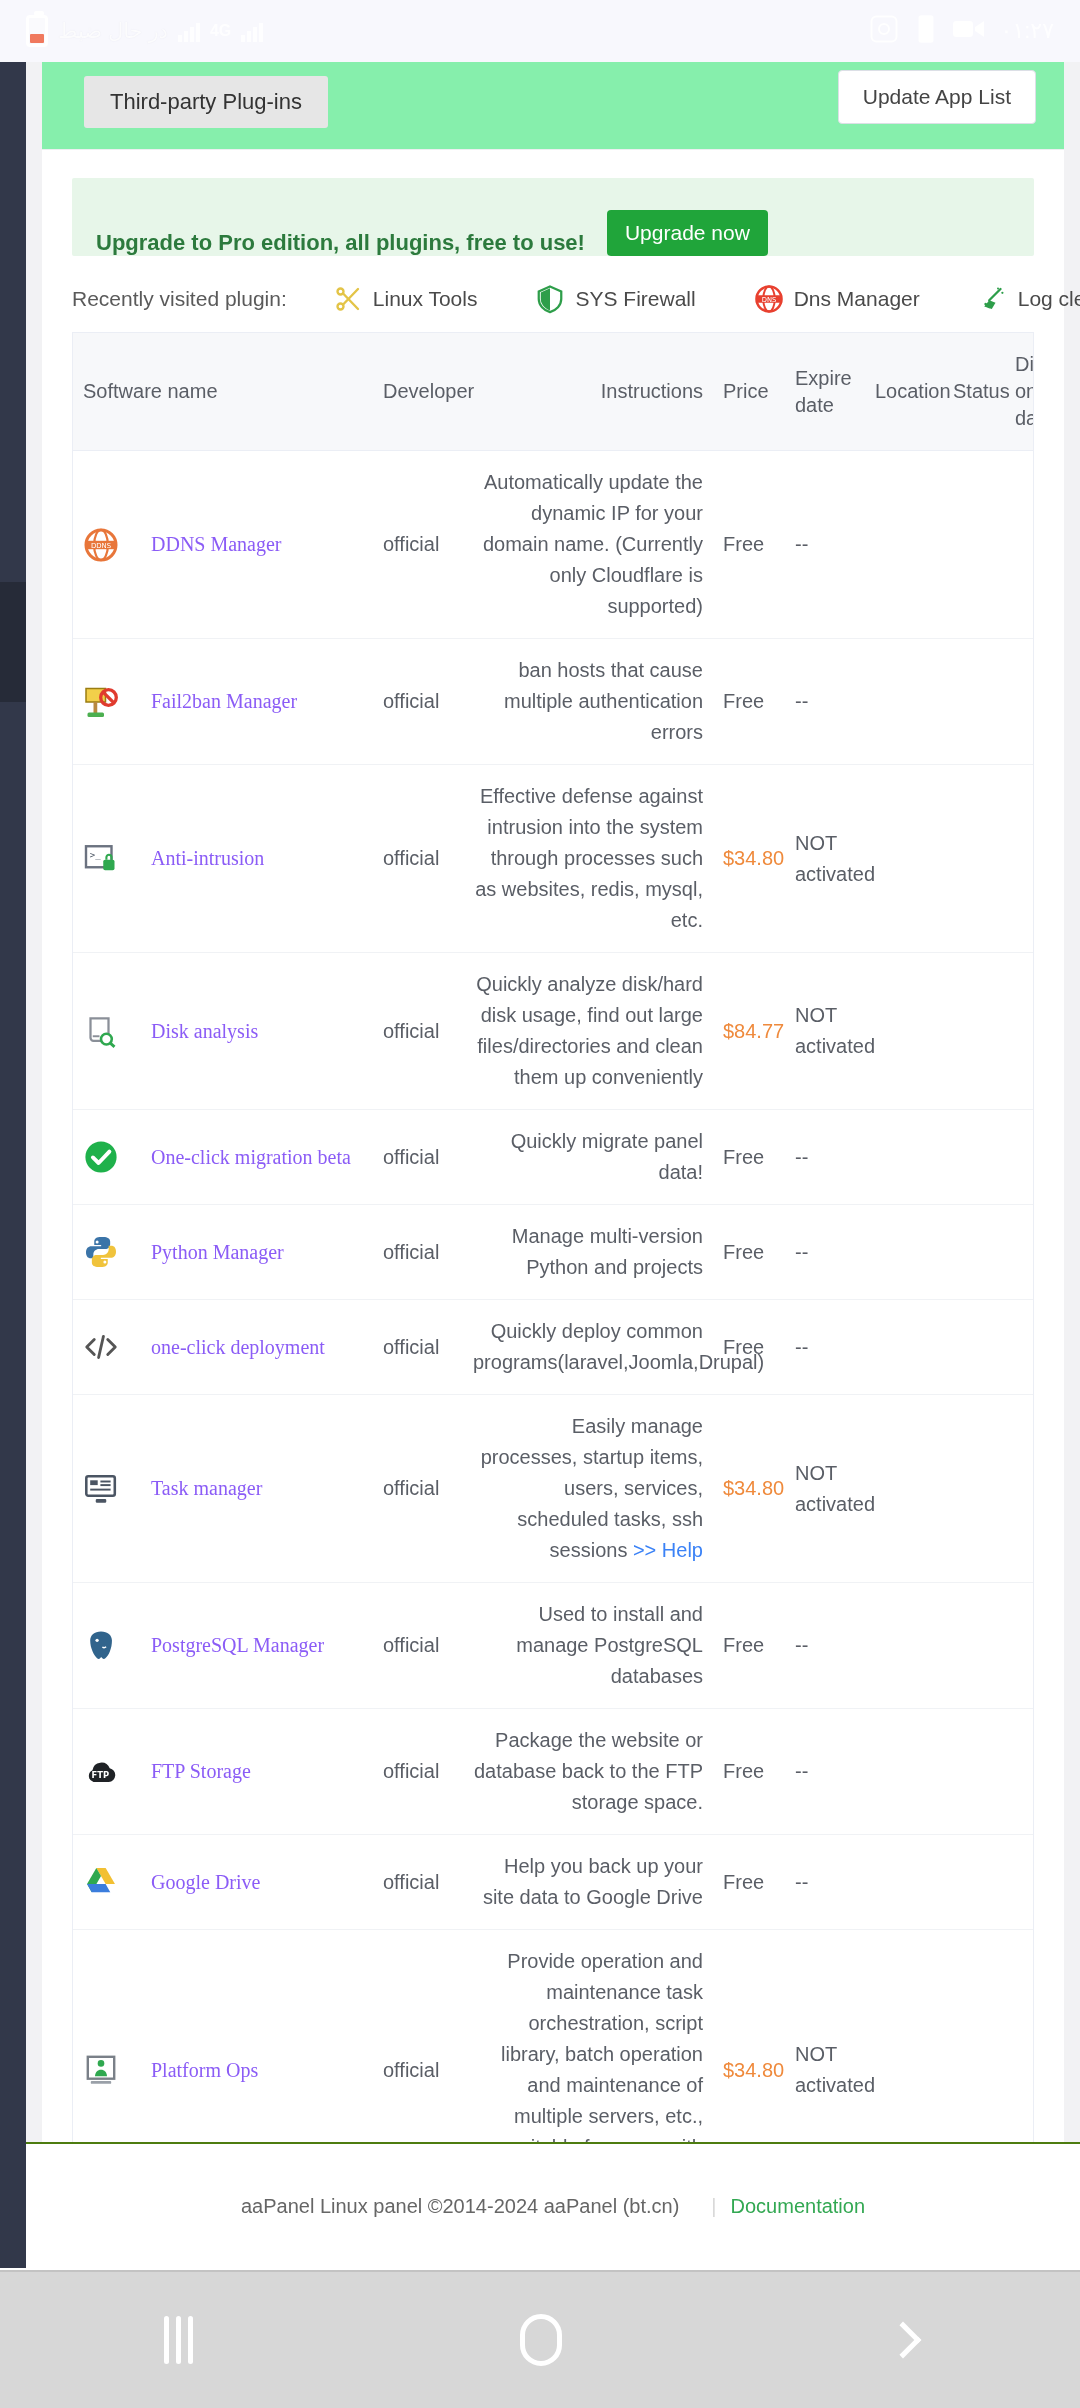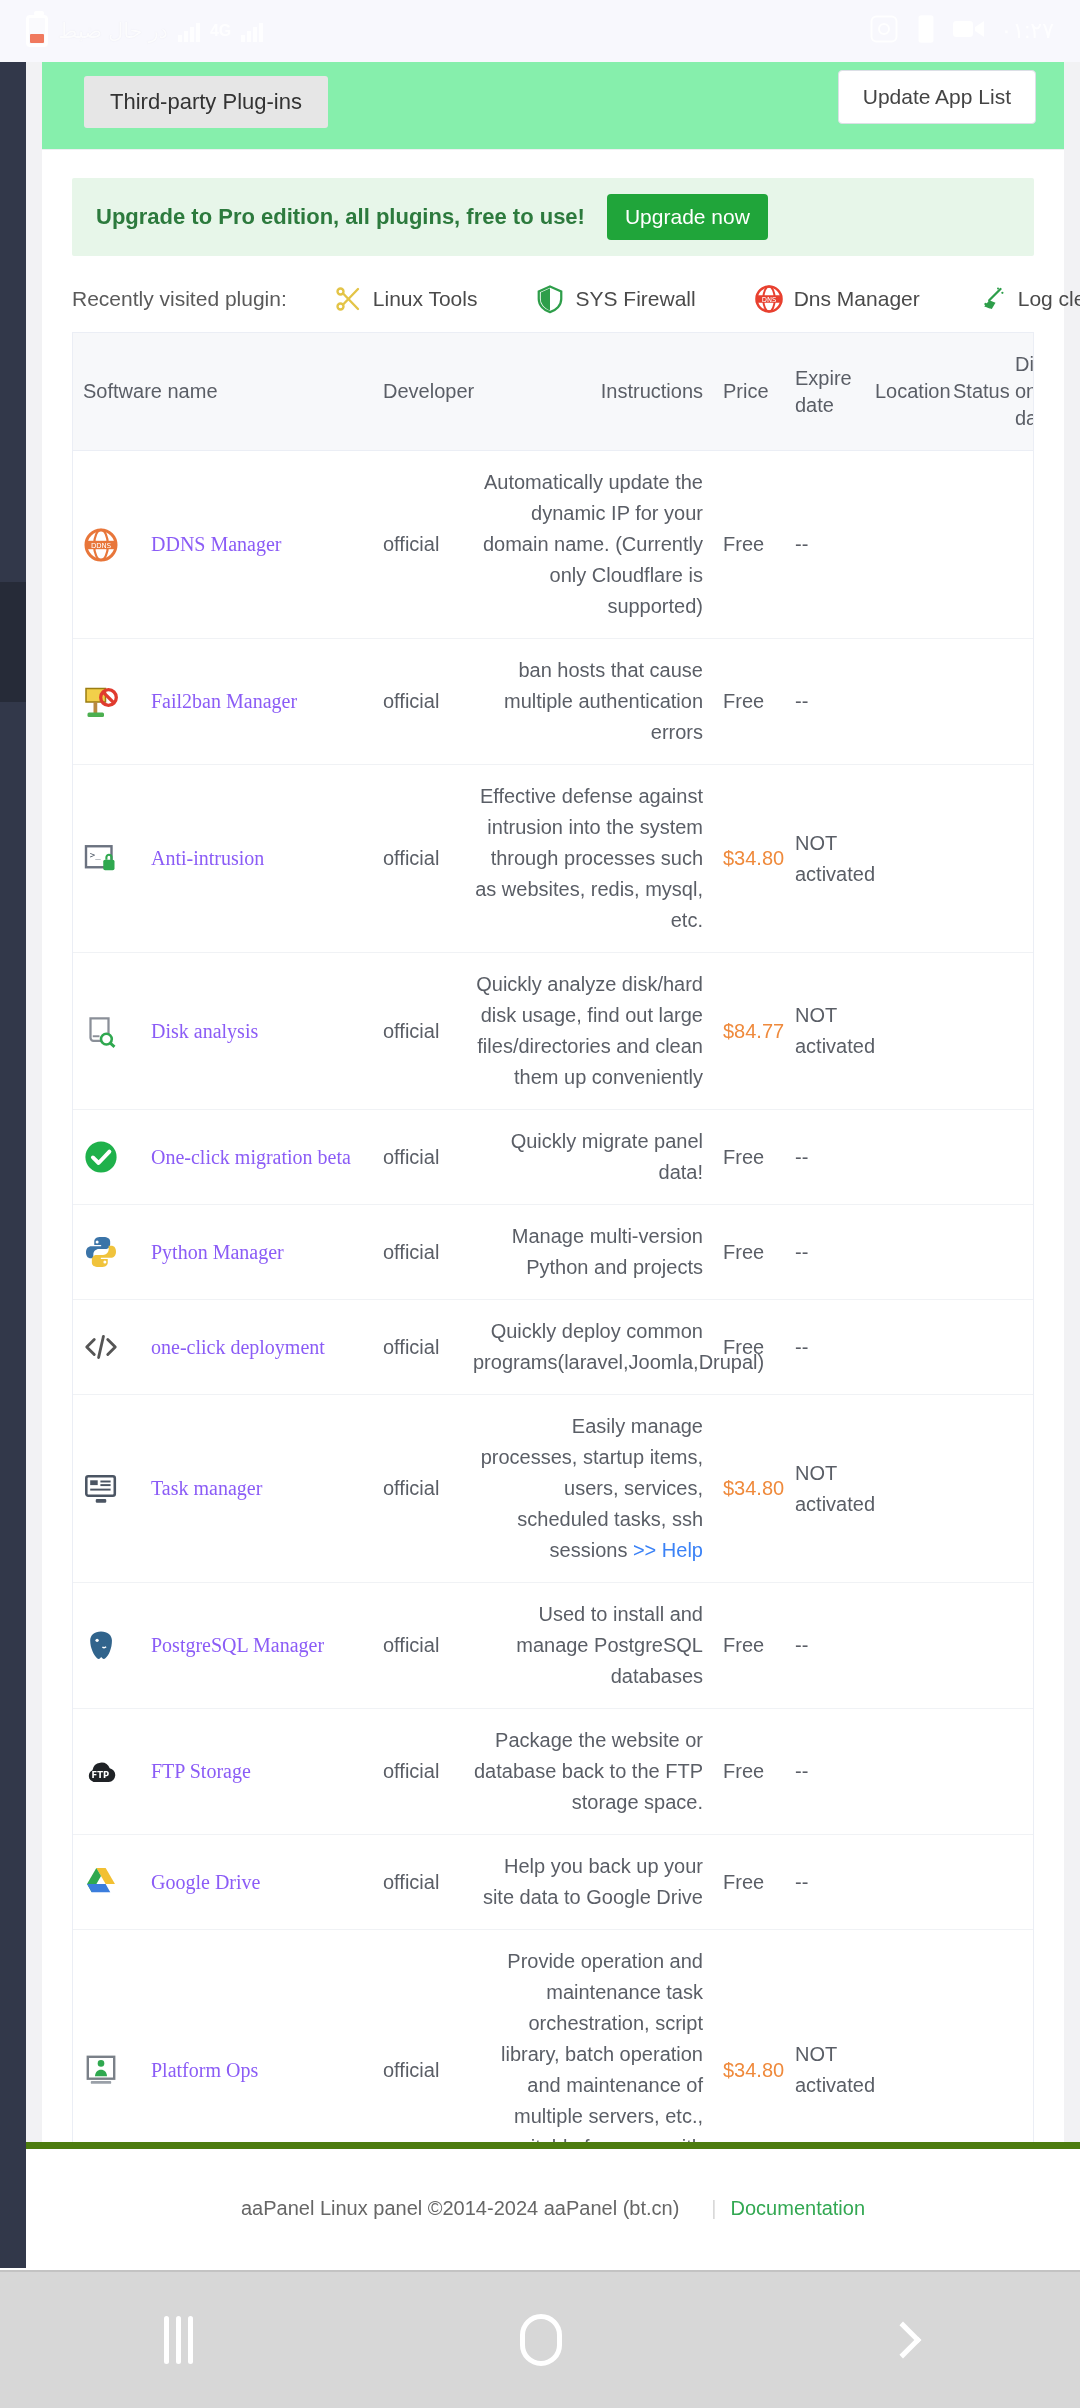--- a/index.html
+++ b/index.html
@@ -82,21 +82,21 @@
   .update-btn{
     position:absolute; right:28px; top:8px;
     border:1px solid #dcdfe6; background:#fff; color:#444;
     font-size:21px; padding:14px 24px; border-radius:4px; white-space:nowrap;
     font-family:"Liberation Sans", sans-serif;
   }
 
   
   .promo{
     margin:28px 30px 0 30px; background:#e7f6e9;
-    height:78px; display:flex; align-items:center; padding-left:24px; gap:22px;
+    height:78px; display:flex; align-items:flex-end; padding-left:24px; gap:22px;
     border-radius:2px;
   }
   .promo-text{ font-size:22px; font-weight:bold; color:#2c7a3d; }
   .promo-btn{
     background:#20a53a; color:#fff; font-size:21px; border:none;
     padding:11px 18px; border-radius:4px; cursor:pointer;
     font-family:"Liberation Sans", sans-serif;
   }
 
   
@@ -137,21 +137,21 @@
   .c-dash{ width:108px; }
 
   .namecell{ display:flex; align-items:center; gap:32px; }
   .namecell .txt{ color:#8b5cf6;font-family:Liberation Serif, serif; }
   .icn{ width:36px; height:36px; flex:0 0 36px; display:block; }
   .help-link{ color:#3b82f6; }
 
   
   .footer{
     position:absolute; left:26px; bottom:0; width:1054px; height:126px;
-    background:#fff; border-top:7px solid #4d7c0f;
+    background:#fff; border-top:2px solid #4d7c0f;
     display:flex; align-items:center; justify-content:center; gap:0px;
     font-size:20px; color:#666;
   }
   .footer .sep{ color:#d8d8d8; margin:0 14px; }
   .footer a{ color:#32a852; text-decoration:none; }
   .footer .cpy{ margin-right:18px; }
 
   
   .navbar{
     position:absolute; left:0; bottom:0; width:1080px; height:138px;

